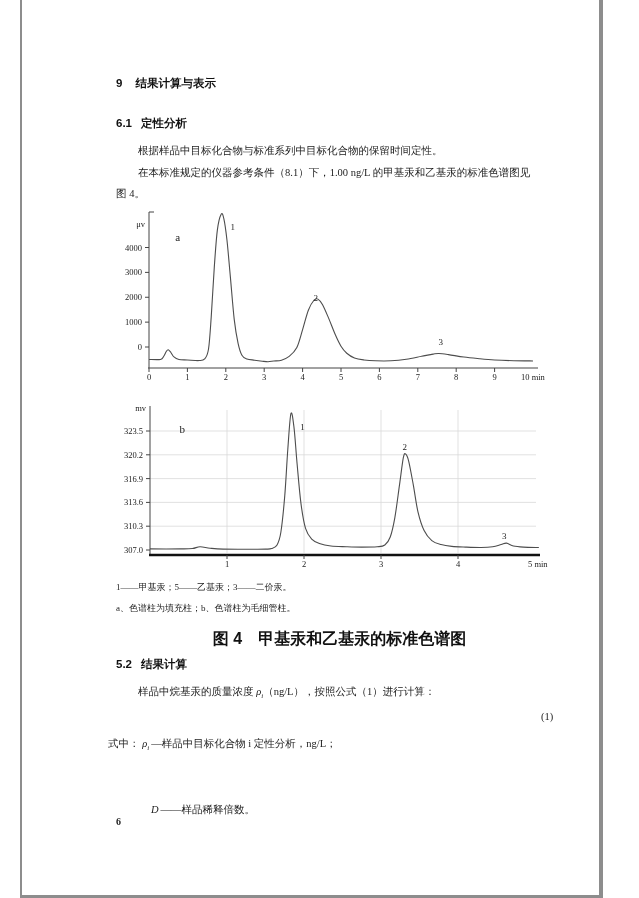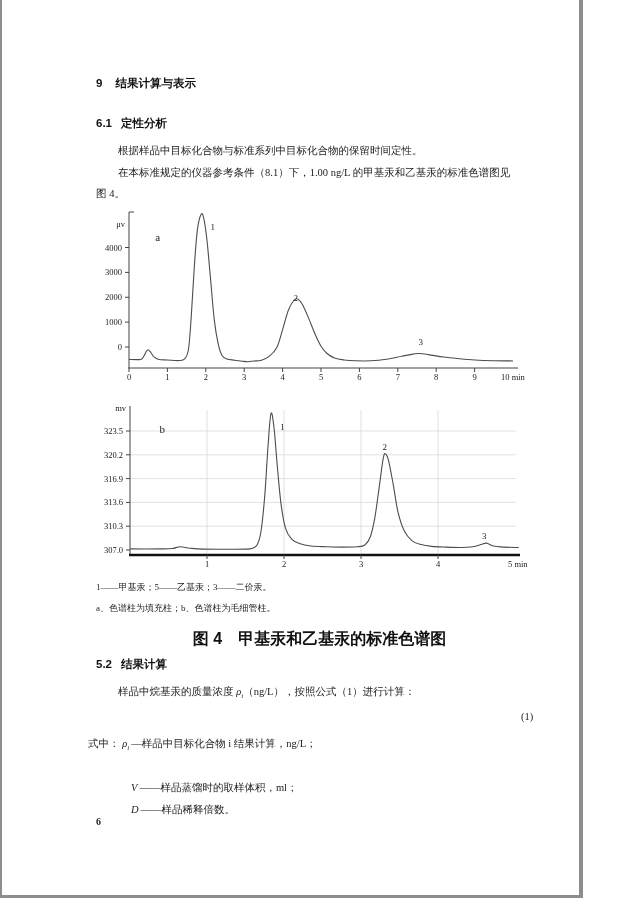--- a/index.html
+++ b/index.html
@@ -1,17 +1,17 @@
 <!DOCTYPE html>
 <html><head>
 <meta charset="utf-8">
 <style>
   html,body{margin:0;padding:0;background:#ffffff;}
   .page{position:relative;width:583px;height:898px;background:#ffffff;overflow:hidden;
-        font-family:"Liberation Serif",serif;color:#1c1c1c;}
+        font-family:"Liberation Serif",serif;color:#1c1c1c;margin-left:20px;}
   .edge{position:absolute;background:#8d8d8d;}
   .edge-left{left:0;top:0;width:2px;height:898px;}
   .edge-right{right:0;top:0;width:4px;height:898px;}
   .edge-bottom{left:0;bottom:0;width:639px;height:3px;}
   .t{position:absolute;white-space:nowrap;font-size:10.5px;line-height:1.3;}
   .heading{position:absolute;white-space:nowrap;font-family:"Liberation Sans",sans-serif;
            font-weight:bold;font-size:11.5px;color:#111;}
   .heading .hnum{margin-right:13px;}
   .heading.sub .hnum{margin-right:9px;}
   .small{font-size:9px;}
@@ -163,23 +163,20 @@
 
   <div class="t" style="left:118px;top:685px">
     <span>样品中烷基汞的质量浓度</span>
     <span class="sym"><i>ρ</i><sub>i</sub></span><span>（ng/L），按照公式（1）进行计算：</span>
   </div>
 
   <div class="eqtag" style="left:521px;top:711px">(1)</div>
 
   <div class="defrow" style="left:88px;top:737px">
     <span>式中：</span>
-    <span class="sym"><i>ρ</i><sub>i</sub></span><span>—</span><span>样品中目标化合物 i 结果计算，ng/L；</span>
-  </div>
-  <div class="defrow" style="left:131px;top:781px">
-    <span class="sym"><i>V</i></span><span>——</span><span>样品蒸馏时的取样体积，ml；</span>
+    <span class="sym"><i>ρ</i><sub>i</sub></span><span>—</span><span>样品中目标化合物 i 定性分析，ng/L；</span>
   </div>
   <div class="defrow" style="left:131px;top:803px">
     <span class="sym"><i>D</i></span><span>——</span><span>样品稀释倍数。</span>
   </div>
 
   <div class="pagenum" style="left:96px;top:816px">6</div>
 </div>
 
 </body></html>

